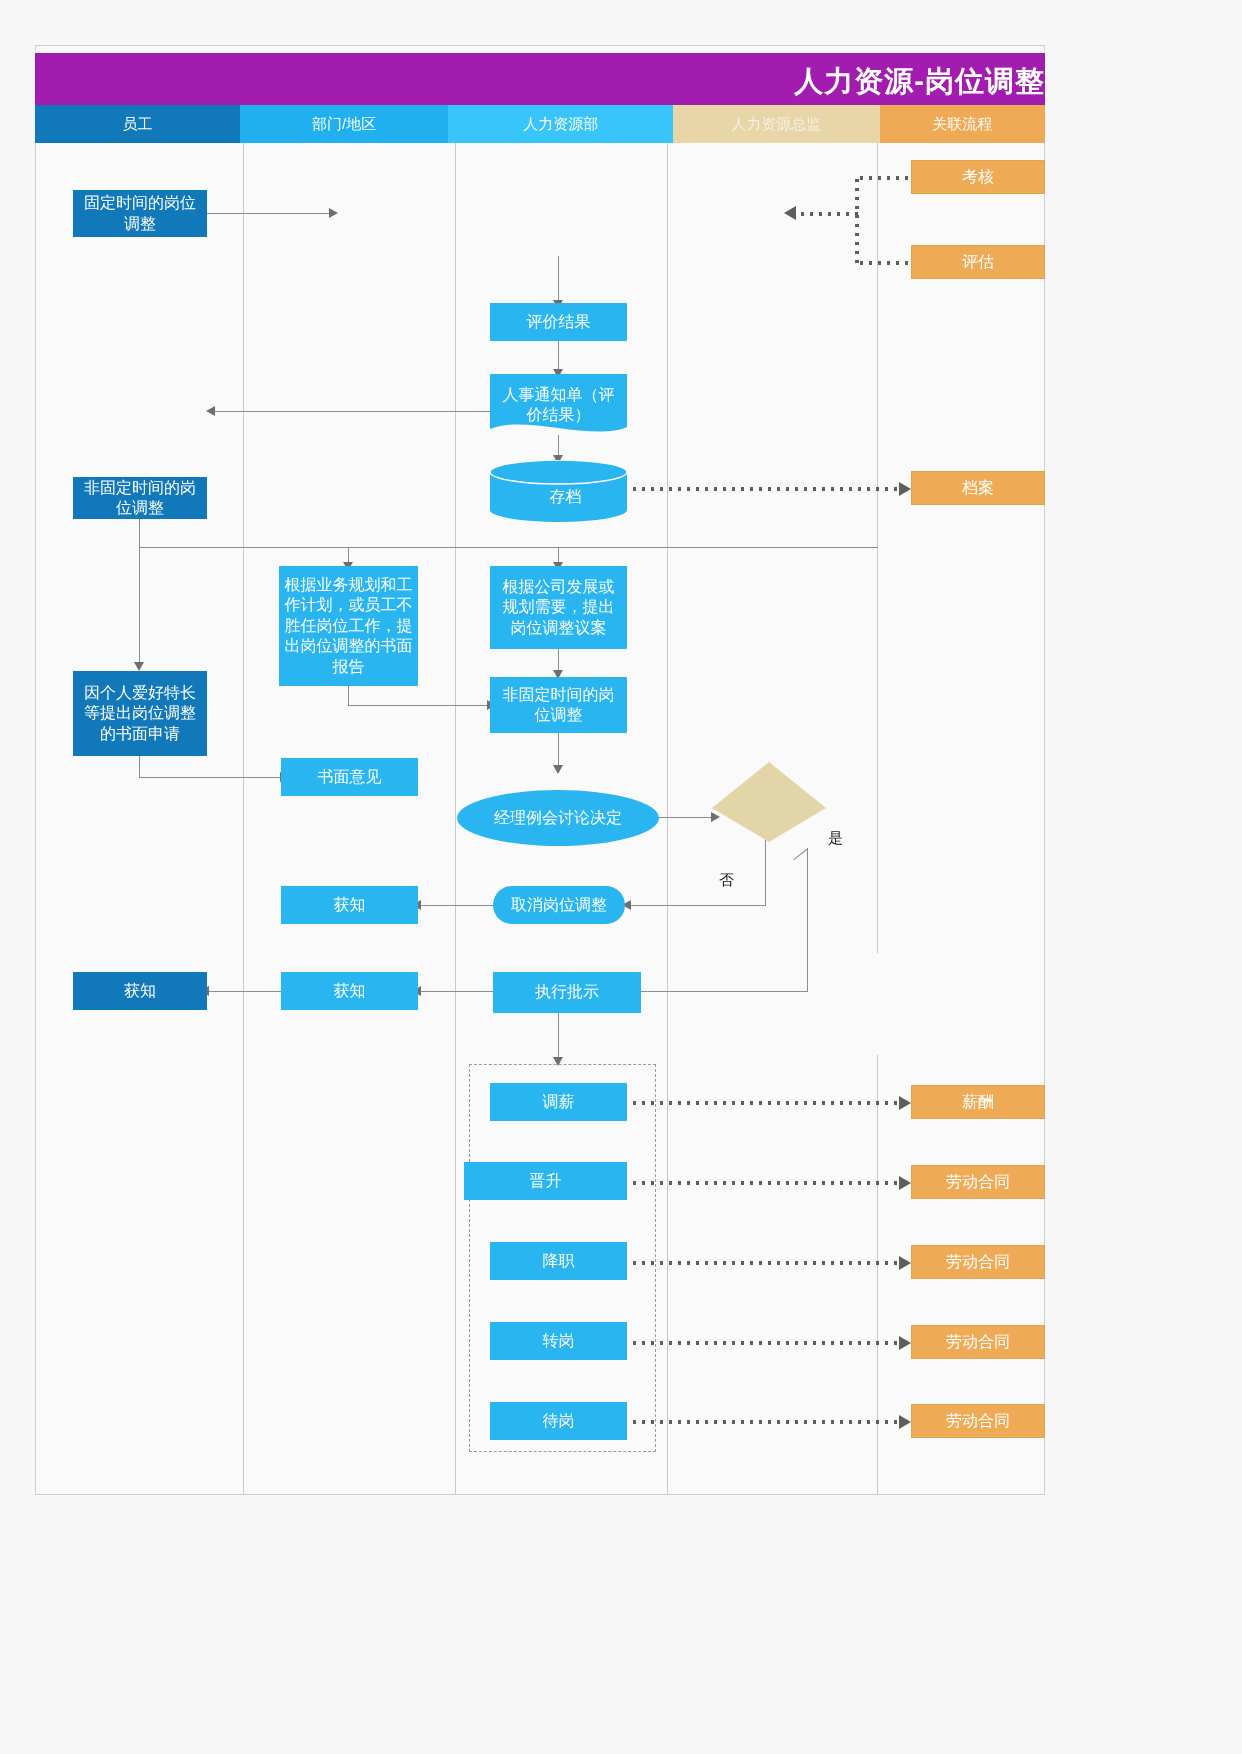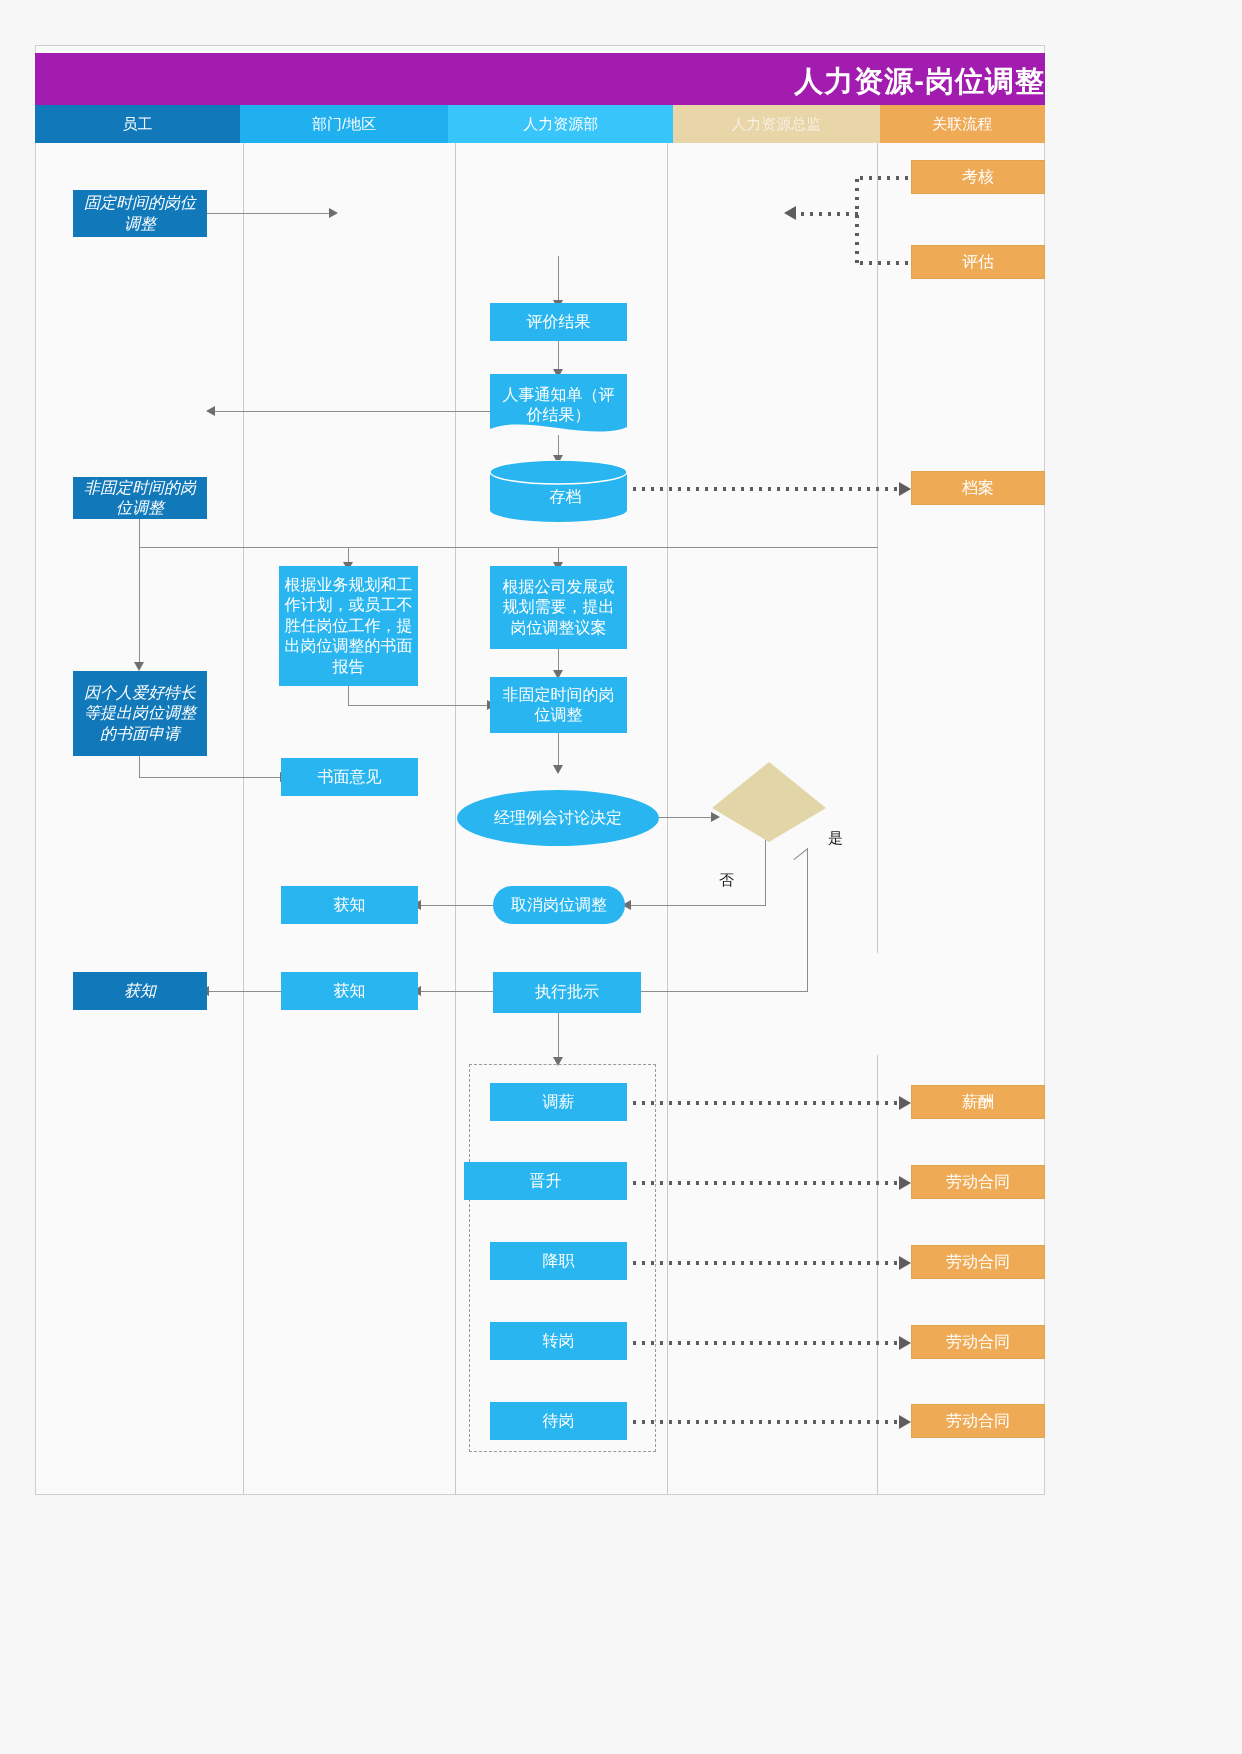--- a/index.html
+++ b/index.html
@@ -15,21 +15,21 @@
   .hdrrow{position:absolute;left:35px;top:105px;width:1010px;height:38px;display:flex;box-sizing:border-box;}
   .hdr{display:flex;align-items:center;justify-content:center;font-size:15px;box-sizing:border-box;}
   .hdr span{display:block;}
 
   
   .lane-sep{position:absolute;top:143px;width:1px;height:1352px;background:#c9c9c9;}
 
   
   .node{position:absolute;box-sizing:border-box;display:flex;align-items:center;justify-content:center;
         text-align:center;color:#ffffff;font-size:16px;line-height:1.28;padding:2px 5px;}
-  .n-dark{background:#1179ba;font-style:italic;}
+  .n-dark{background:#1179ba;}
   .n-blue{background:#29b6f0;}
   .n-ell{background:#29b6f0;border-radius:50%;}
   .n-round{background:#1179ba;border-radius:14px;}
   .n-round2{background:#29b6f0;border-radius:22px;}
   .n-orange{background:#efaa56;border:1px solid #e0a44e;color:#ffffff;}
 
   
   .n-doc{background:transparent;color:#fff;}
   .n-doc .docbg{position:absolute;left:0;top:0;width:100%;height:100%;}
   .n-doc .doctxt{position:relative;z-index:2;width:100%;}

